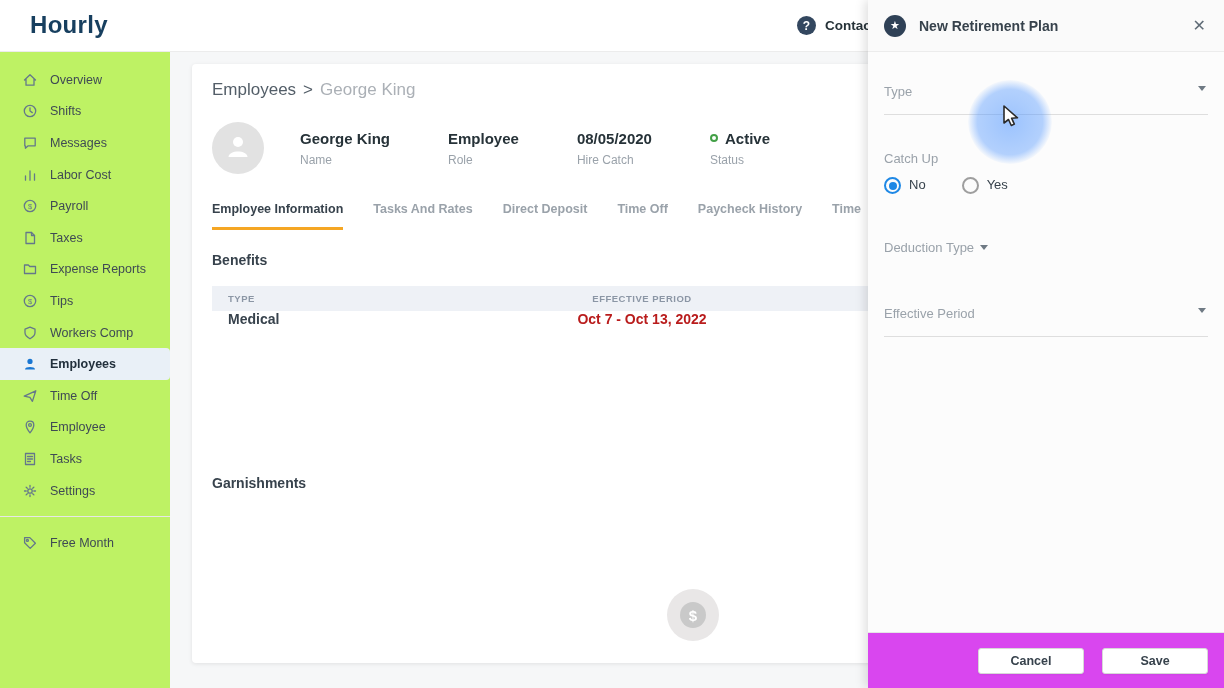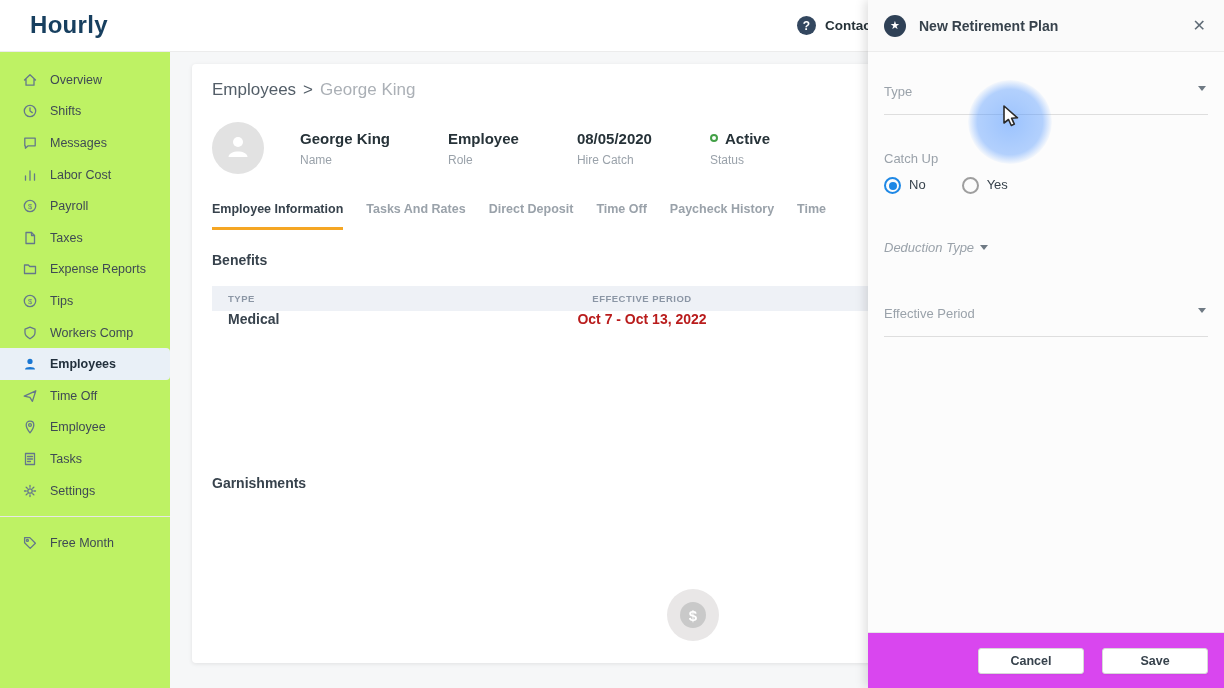--- a/index.html
+++ b/index.html
@@ -39,21 +39,21 @@
 
   .emp-header { display:flex; align-items:center; margin-top:22px; }
   .avatar { width:52px; height:52px; border-radius:50%; background:#e2e2e2; flex:0 0 auto;
             display:flex; align-items:center; justify-content:center; margin-right:36px; }
   .emp-field { margin-right:58px; }
   .emp-field .value { font-size:15px; font-weight:bold; color:#263238; margin-bottom:6px;
                       display:flex; align-items:center; gap:7px; }
   .emp-field .label { font-size:12px; color:#9aa2aa; }
   .status-dot { width:8px; height:8px; border:2px solid #43a047; border-radius:50%; display:inline-block; }
 
-  .tabs { display:flex; gap:23px; margin-top:28px; font-size:12.5px; font-weight:bold; color:#9aa2aa; white-space:nowrap; }
+  .tabs { display:flex; gap:30px; margin-top:28px; font-size:12.5px; font-weight:bold; color:#9aa2aa; white-space:nowrap; }
   .tab { padding-bottom:11px; cursor:pointer; }
   .tab.active { color:#37424c; border-bottom:3px solid #f5a623; }
 
   .section-title { font-size:14px; font-weight:bold; color:#37424c; }
   .benefits-title { margin-top:22px; }
   .table { margin-top:18px; margin-right:22px; }
   .thead { display:flex; align-items:center; background:#eef1f6; height:25px;
            font-size:9.5px; font-weight:bold; color:#8b96a5; letter-spacing:.5px; }
   .col-type { width:280px; padding-left:16px; }
   .col-period { width:300px; text-align:center; }
@@ -88,21 +88,21 @@
   .field-type { margin-top:30px; }
   .catchup { margin-top:36px; }
   .catchup-label { font-size:13px; color:#9aa2aa; }
   .radio-row { display:flex; align-items:center; gap:36px; margin-top:11px; }
   .radio-opt { display:flex; align-items:flex-start; gap:8px; font-size:13px; color:#37424c; cursor:pointer; }
   .radio { width:17px; height:17px; border-radius:50%; border:2px solid #9e9e9e; position:relative; flex:0 0 auto; }
   .radio.selected { border-color:#1e88e5; }
   .radio.selected::after { content:""; position:absolute; left:2.5px; top:2.5px; right:2.5px; bottom:2.5px;
                            border-radius:50%; background:#1e88e5; }
 
-  .field-deduction { margin-top:46px; display:inline-flex; align-items:center; gap:6px;font-style:italic; }
+  .field-deduction { margin-top:46px; display:inline-flex; align-items:center; gap:6px; }
   .field-effective { margin-top:48px; }
 
   .highlight-blob { position:absolute; left:100px; top:80px; width:84px; height:84px; border-radius:50%;
                     background:radial-gradient(circle, rgba(77,148,255,.55) 0%, rgba(77,148,255,.42) 55%, rgba(77,148,255,0) 72%);
                     z-index:3; pointer-events:none; }
   .cursor-icon { position:absolute; left:31px; top:24px; }
 
   .drawer-footer { position:absolute; bottom:0; left:0; width:100%; height:56px; background:#d946ef;
                    border-top:1px solid #e6e6e6; display:flex; align-items:center; justify-content:flex-end;
                    gap:18px; padding-right:16px; }

